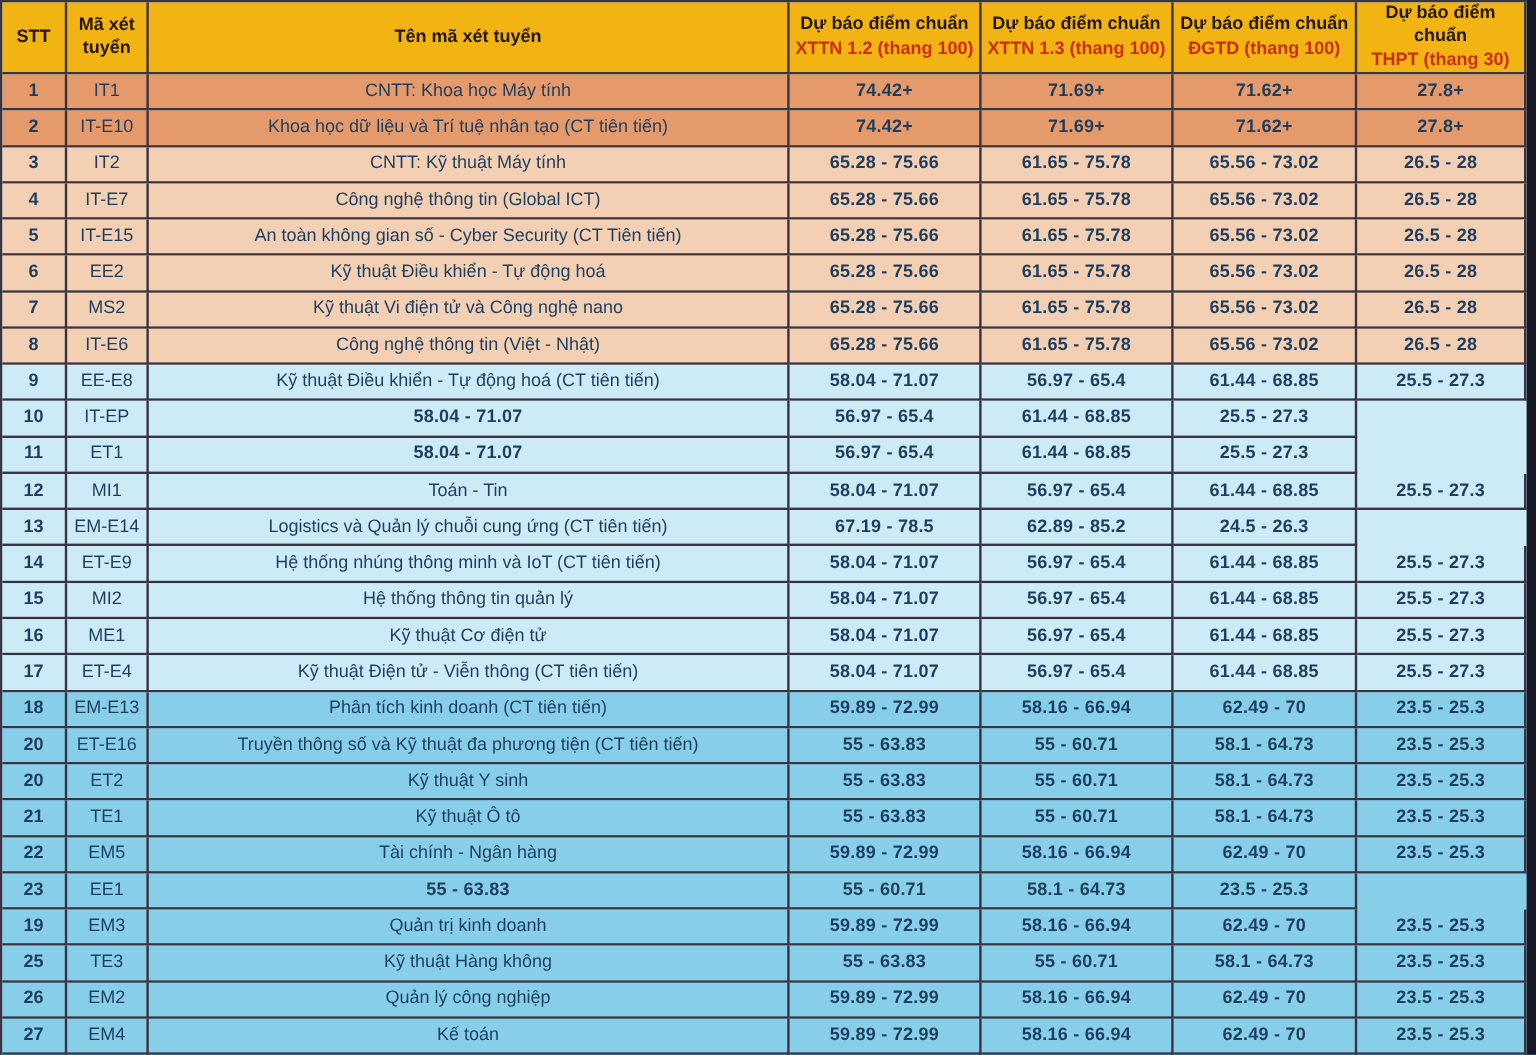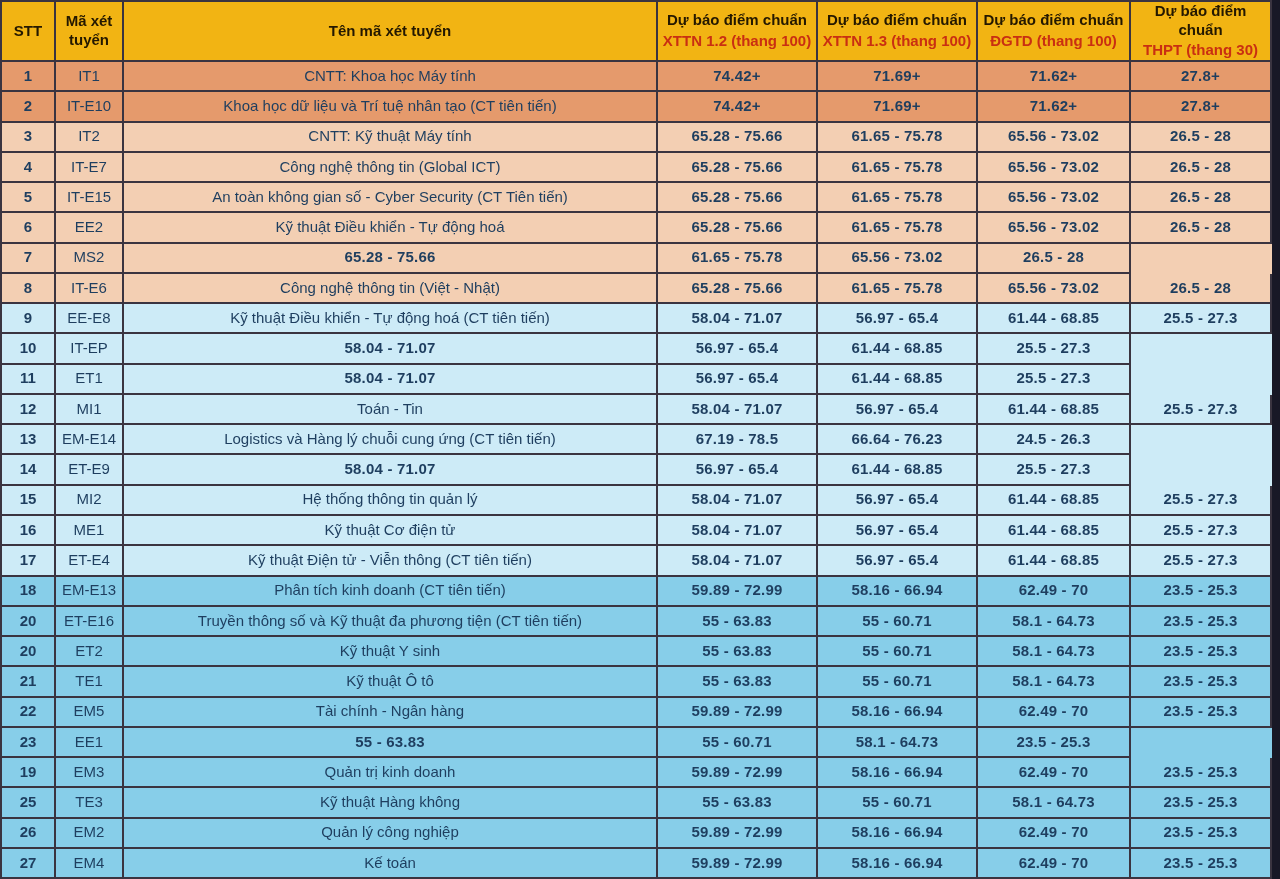--- a/index.html
+++ b/index.html
@@ -135,20 +135,21 @@
     <div class="cell cell-code">EE2</div>
     <div class="cell cell-name">Kỹ thuật Điều khiển - Tự động hoá</div>
     <div class="cell cell-score">65.28 - 75.66</div>
     <div class="cell cell-score">61.65 - 75.78</div>
     <div class="cell cell-score">65.56 - 73.02</div>
     <div class="cell cell-score">26.5 - 28</div>
   </div>
     <div class="grid-row body-row group-orange-light">
     <div class="cell cell-stt">7</div>
     <div class="cell cell-code">MS2</div>
+    <div class="cell cell-name">Kỹ thuật Vi điện tử và Công nghệ nano</div>
     <div class="cell cell-score">65.28 - 75.66</div>
     <div class="cell cell-score">61.65 - 75.78</div>
     <div class="cell cell-score">65.56 - 73.02</div>
     <div class="cell cell-score">26.5 - 28</div>
   </div>
     <div class="grid-row body-row group-orange-light">
     <div class="cell cell-stt">8</div>
     <div class="cell cell-code">IT-E6</div>
     <div class="cell cell-name">Công nghệ thông tin (Việt - Nhật)</div>
     <div class="cell cell-score">65.28 - 75.66</div>
@@ -186,28 +187,29 @@
     <div class="cell cell-code">MI1</div>
     <div class="cell cell-name">Toán - Tin</div>
     <div class="cell cell-score">58.04 - 71.07</div>
     <div class="cell cell-score">56.97 - 65.4</div>
     <div class="cell cell-score">61.44 - 68.85</div>
     <div class="cell cell-score">25.5 - 27.3</div>
   </div>
     <div class="grid-row body-row group-blue-light">
     <div class="cell cell-stt">13</div>
     <div class="cell cell-code">EM-E14</div>
-    <div class="cell cell-name">Logistics và Hàng lý chuỗi cung ứng (CT tiên tiến)</div>
+    <div class="cell cell-name">Logistics và Quản lý chuỗi cung ứng (CT tiên tiến)</div>
     <div class="cell cell-score">67.19 - 78.5</div>
-    <div class="cell cell-score">66.64 - 76.23</div>
+    <div class="cell cell-score">62.89 - 85.2</div>
     <div class="cell cell-score">24.5 - 26.3</div>
   </div>
     <div class="grid-row body-row group-blue-light">
     <div class="cell cell-stt">14</div>
     <div class="cell cell-code">ET-E9</div>
+    <div class="cell cell-name">Hệ thống nhúng thông minh và IoT (CT tiên tiến)</div>
     <div class="cell cell-score">58.04 - 71.07</div>
     <div class="cell cell-score">56.97 - 65.4</div>
     <div class="cell cell-score">61.44 - 68.85</div>
     <div class="cell cell-score">25.5 - 27.3</div>
   </div>
     <div class="grid-row body-row group-blue-light">
     <div class="cell cell-stt">15</div>
     <div class="cell cell-code">MI2</div>
     <div class="cell cell-name">Hệ thống thông tin quản lý</div>
     <div class="cell cell-score">58.04 - 71.07</div>

